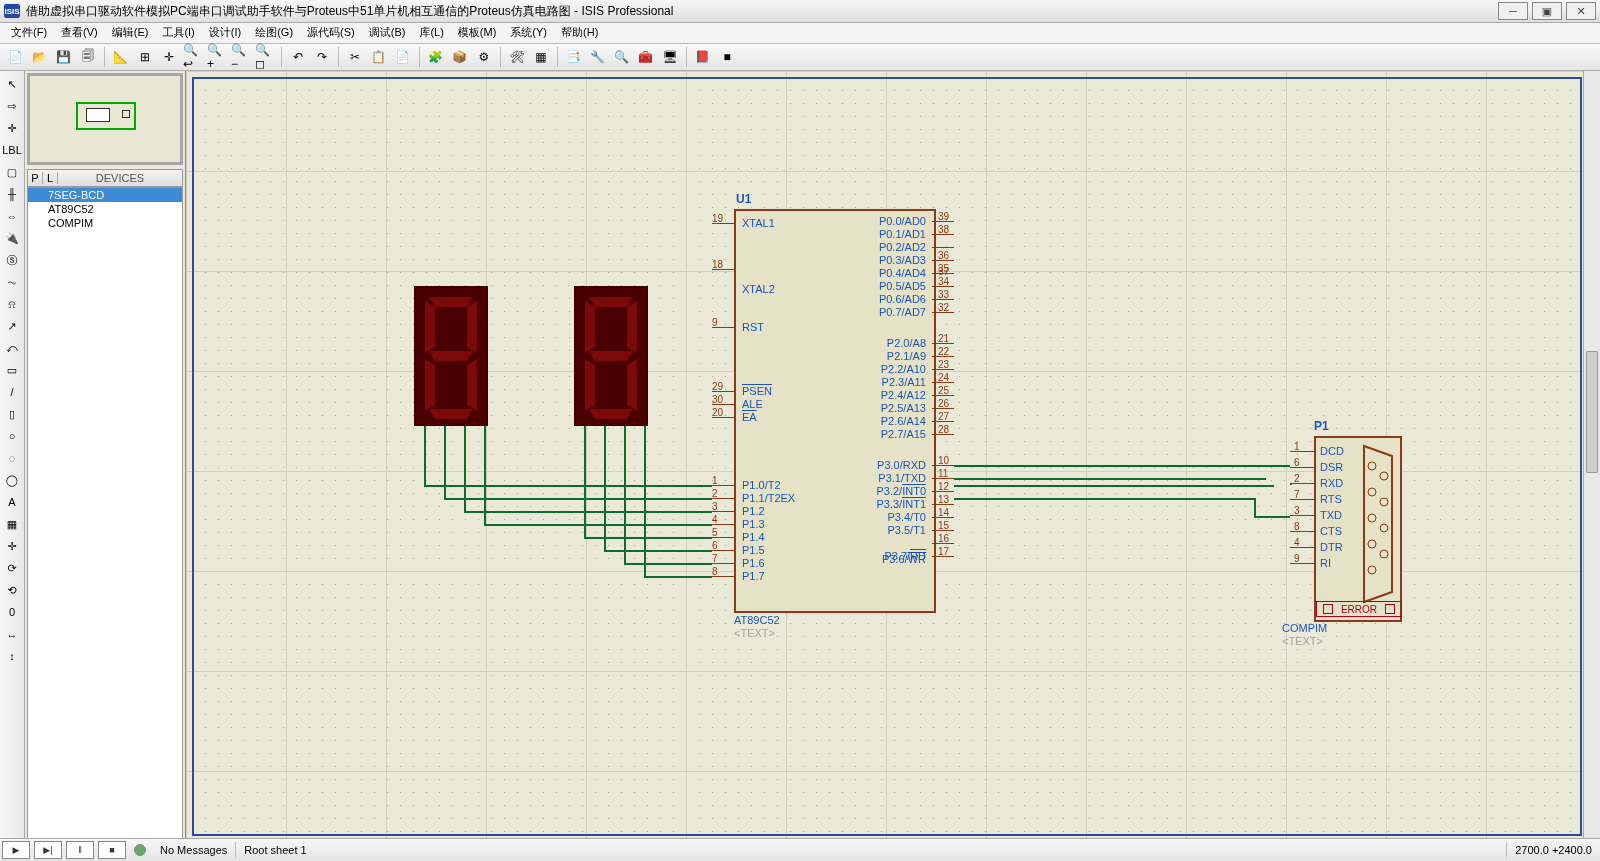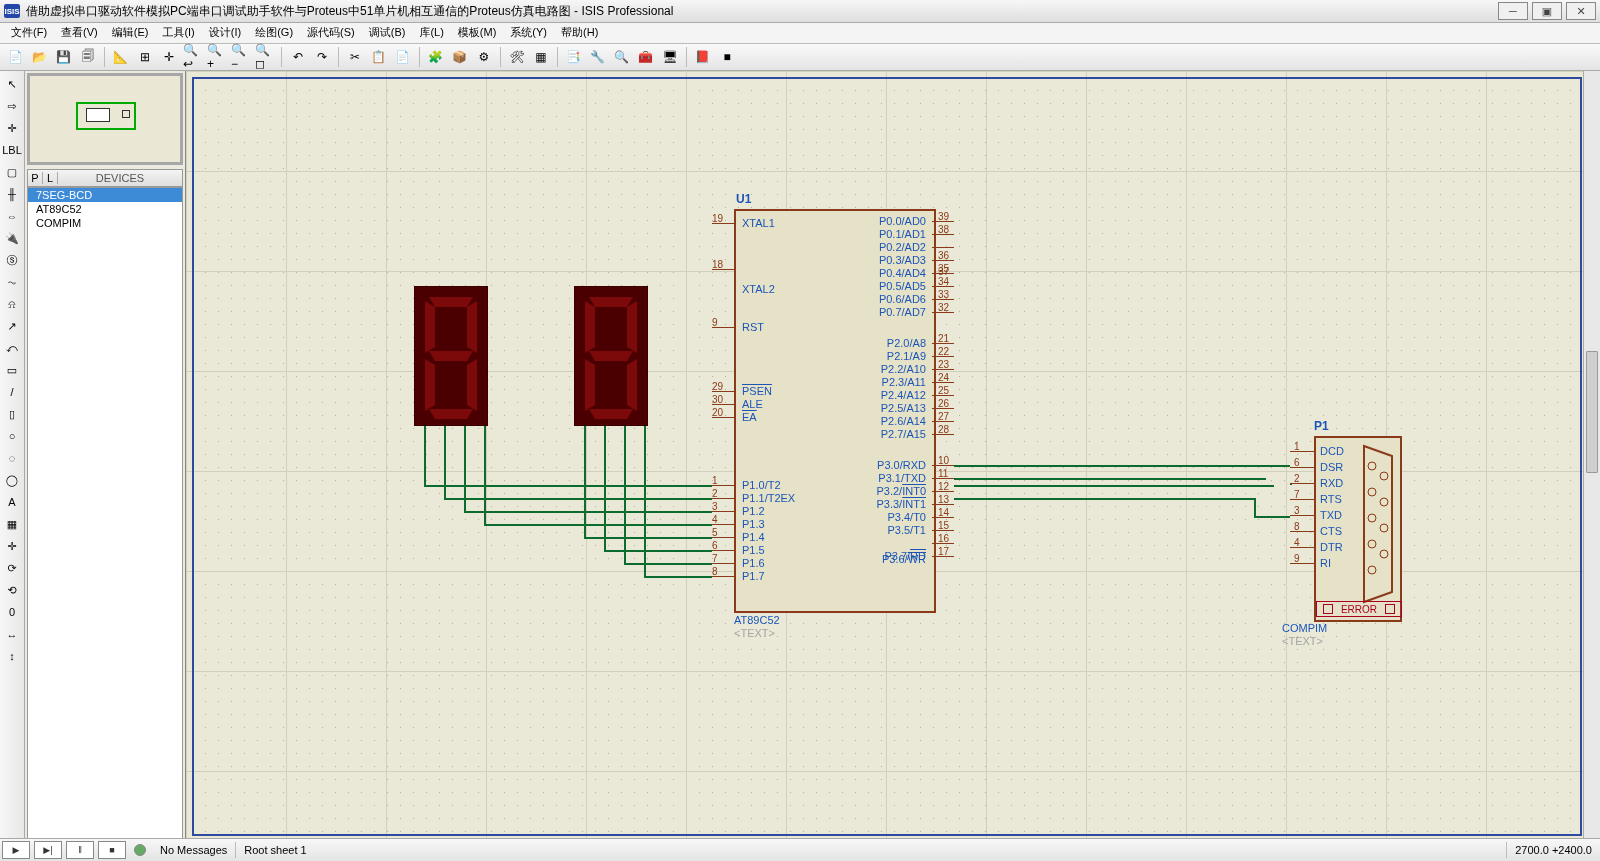--- a/index.html
+++ b/index.html
@@ -16,21 +16,21 @@
   .left-toolstrip{width:24px;background:linear-gradient(90deg,#f6f6f6,#e8e8e8);border-right:1px solid #aaa;display:flex;flex-direction:column;align-items:center;padding-top:2px}
   .left-toolstrip .lt{width:18px;height:18px;margin:2px 0;display:flex;align-items:center;justify-content:center;font-size:11px;cursor:default}
   .leftpanel{width:160px;display:flex;flex-direction:column;border-right:1px solid #888;background:#eceade}
   .overview{height:86px;background:#eae7d4;border:3px solid #a7a7a7;margin:2px;position:relative}
   .ov-inner{position:absolute;left:46px;top:26px;width:56px;height:24px;border:2px solid #0a0}
   .ov-inner .comp{position:absolute;left:8px;top:4px;width:22px;height:12px;background:#fff;border:1px solid #333}
   .device-head{display:flex;align-items:center;background:linear-gradient(#f4f4f4,#dedede);border:1px solid #999;margin:2px 2px 0 2px;height:16px;font-size:11px}
   .device-head .ph{width:14px;text-align:center;border-right:1px solid #aaa}
   .device-head .ttl{flex:1;text-align:center;color:#555}
   .device-list{flex:1;background:#fff;border:1px solid #999;margin:0 2px 2px 2px;font-size:11px}
-  .device-list div{padding:1px 8px}
+  .device-list div{padding:1px 20px}
   .device-list .sel{background:#3d8bd7;color:#fff}
   .canvas{flex:1;position:relative;background:#eae8d6;overflow:hidden}
   .grid{position:absolute;inset:0;opacity:.45;
     background:
       linear-gradient(#b6b29c 1px,transparent 1px) 0 0/100px 100px,
       linear-gradient(90deg,#b6b29c 1px,transparent 1px) 0 0/100px 100px,
       radial-gradient(#716c55 0.9px,transparent 0.9px) 0 0/13px 13px}
   .canvas-inner{position:absolute;left:6px;top:6px;right:18px;bottom:6px;border:2px solid #2d4aa0}
   .vscroll{position:absolute;right:0;top:0;bottom:0;width:16px;background:#e8e8e8;border-left:1px solid #aaa}
   .vscroll::before{content:"";position:absolute;left:2px;right:2px;top:280px;height:120px;background:#cfcfcf;border:1px solid #999;border-radius:1px} 

